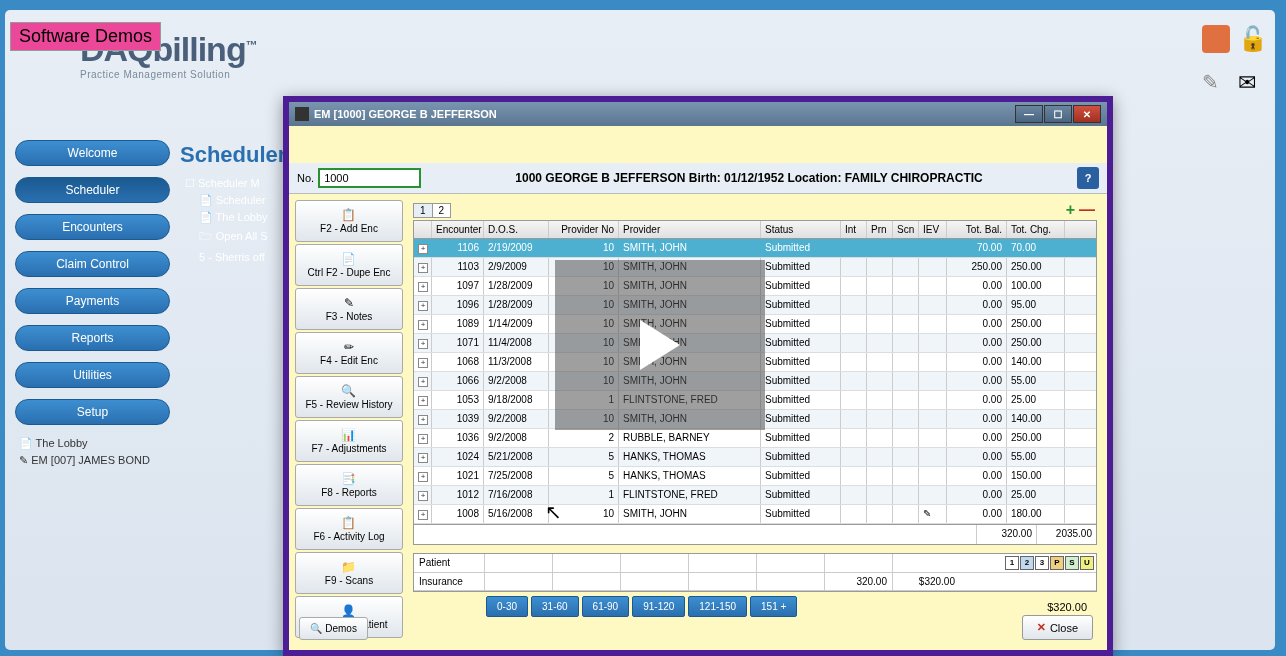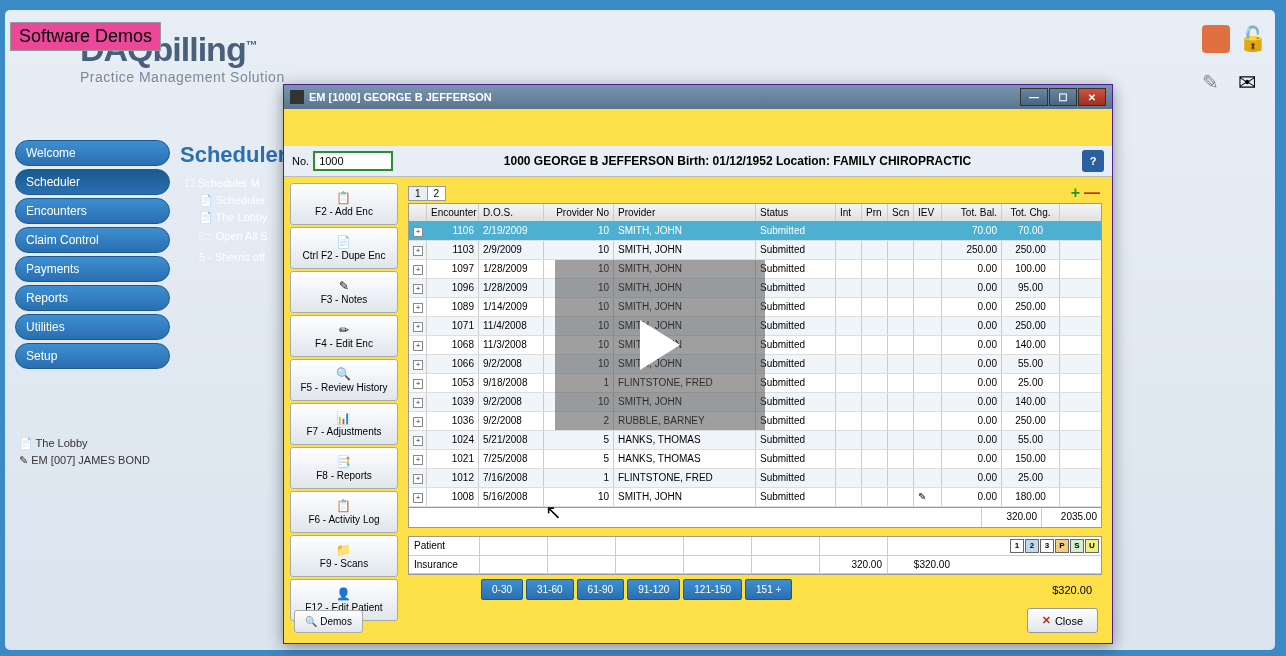--- a/index.html
+++ b/index.html
@@ -5,50 +5,50 @@
 * { box-sizing: border-box; font-family: Tahoma, Arial, sans-serif; }
 body { margin: 0; width: 1286px; height: 656px; background: #3a8ac5; overflow: hidden; position: relative; }
 
 .tooltip-badge { position: absolute; top: 22px; left: 10px; background: #ec4899; border: 1px solid #999; padding: 3px 8px; font-size: 18px; z-index: 100; }
 
 .app-bg { position: absolute; top: 10px; left: 5px; width: 1270px; height: 640px; background: linear-gradient(#e8eef5, #dbe4ef); border-radius: 5px; }
 
 .logo-area { position: absolute; top: 30px; left: 80px; }
 .logo-text { font-size: 34px; font-weight: bold; color: #4a5f7a; letter-spacing: -1px; }
 .logo-tm { font-size: 12px; vertical-align: super; }
-.logo-sub { font-size: 14px; color: #7a8a9a; letter-spacing: 0.5px; }
+.logo-sub { font-size: 10px; color: #7a8a9a; letter-spacing: 0.5px; }
 
 .top-icons { position: absolute; top: 25px; right: 20px; display: flex; gap: 8px; }
 .top-icons span { width: 28px; height: 28px; display: inline-block; }
 .lock-icon { color: #f0c040; font-size: 24px; }
 .help-ico { background: #e07040; border-radius: 4px; }
 .mail-icon { font-size: 22px; }
 .pen-icon { font-size: 20px; color: #888; }
 
 .left-nav { position: absolute; top: 140px; left: 15px; width: 155px; }
-.nav-btn { background: linear-gradient(#3d8fd1, #2a6fb0); color: #fff; border: 1px solid #1a5a90; border-radius: 14px; padding: 5px 10px; margin-bottom: 3px; font-size: 12px; cursor: pointer; }
+.nav-btn { background: linear-gradient(#3d8fd1, #2a6fb0); color: #fff; border: 1px solid #1a5a90; border-radius: 14px; padding: 5px 10px; margin-bottom: 11px; font-size: 12px; text-align: center; cursor: pointer; }
 .nav-btn.active { background: linear-gradient(#1a5a90, #2a6fb0); }
 
 .left-tree { position: absolute; top: 435px; left: 15px; width: 170px; font-size: 11px; color: #333; }
 .tree-item { padding: 2px 4px; cursor: pointer; }
 
 .scheduler-title { position: absolute; top: 142px; left: 180px; font-size: 22px; color: #2a6fb0; font-weight: bold; }
 .tree-sub { position: absolute; top: 175px; left: 185px; font-size: 11px; color: #fff; }
 .tree-sub div { padding: 2px 0; }
 
-.modal { position: absolute; top: 84px; left: 283px; width: 830px; height: 560px; background: #fde047; border: 1px solid #4c1d95; box-shadow: 0 3px 15px rgba(0,0,0,0.4); }
+.modal { position: absolute; top: 96px; left: 283px; width: 830px; height: 560px; background: #fef9c3; border: 6px solid #4c1d95; box-shadow: 0 3px 15px rgba(0,0,0,0.4); }
 .titlebar { background: linear-gradient(#7a95b0, #5a7590); height: 24px; display: flex; align-items: center; padding: 0 6px; color: #fff; font-size: 11px; font-weight: bold; }
 .titlebar .win-icon { width: 14px; height: 14px; background: #333; margin-right: 5px; }
 .win-ctrls { margin-left: auto; display: flex; }
 .win-btn { width: 28px; height: 18px; background: linear-gradient(#6a85a0, #4a6580); border: 1px solid #333; margin-left: 1px; display: flex; align-items: center; justify-content: center; color: #fff; font-size: 10px; }
 .win-btn.close { background: linear-gradient(#d05040, #a03020); }
 
 .hdr-row { display: flex; align-items: center; padding: 4px 8px; background: #e8eef5; border-bottom: 1px solid #bbb; font-size: 11px; margin-top: 37px; }
 .hdr-row label { margin-right: 4px; }
-.no-input { width: 80px; border: 2px solid #2a9030; padding: 2px 4px; font-size: 11px; }
+.no-input { width: 103px; border: 2px solid #2a9030; padding: 2px 4px; font-size: 11px; }
 .hdr-info { flex: 1; text-align: center; font-weight: bold; font-size: 12px; }
 .help-btn { width: 22px; height: 22px; background: #2a5fa0; color: #fff; border-radius: 3px; display: flex; align-items: center; justify-content: center; font-weight: bold; }
 
 .modal-body { display: flex; height: calc(100% - 55px); }
 .side-btns { width: 120px; padding: 6px; display: flex; flex-direction: column; gap: 2px; }
 .sbtn { background: linear-gradient(#fff, #e0e6ec); border: 1px solid #aaa; border-radius: 3px; padding: 4px; font-size: 10px; text-align: center; cursor: pointer; min-height: 42px; display: flex; flex-direction: column; align-items: center; justify-content: center; }
 .sbtn .ico { font-size: 12px; margin-bottom: 1px; }
 
 .main-area { flex: 1; padding: 6px 10px 6px 4px; display: flex; flex-direction: column; }
 .tabs-row { display: flex; align-items: center; height: 20px; font-size: 10px; }
@@ -64,21 +64,21 @@
 .c-enc { width: 52px; text-align: right; }
 .c-dos { width: 65px; }
 .c-pno { width: 70px; text-align: right; }
 .c-prov { width: 142px; }
 .c-stat { width: 80px; }
 .c-int { width: 26px; }
 .c-prn { width: 26px; }
 .c-scn { width: 26px; }
 .c-iev { width: 28px; }
 .c-bal { width: 60px; text-align: right; }
-.c-chg { width: 58px; text-align: center; border-right: none; }
+.c-chg { width: 58px; text-align: left; border-right: none; }
 .grid-row { display: flex; border-bottom: 1px solid #ddd; cursor: pointer; }
 .grid-row:nth-child(even) { background: #f0f5fa; }
 .grid-row.sel { background: #4db0d0; color: #fff; }
 .grid-row.sel > div { border-right-color: #4db0d0; }
 .exp-btn { display: inline-block; width: 10px; height: 10px; border: 1px solid #888; background: #fff; color: #333; font-size: 8px; line-height: 8px; text-align: center; }
 
 .totals-row { display: flex; border: 1px solid #999; border-top: none; background: #fff; font-size: 10px; height: 20px; }
 .totals-row .spacer { flex: 1; }
 .totals-row .tval { width: 60px; text-align: right; padding: 3px 4px; border-left: 1px solid #ccc; }
 

